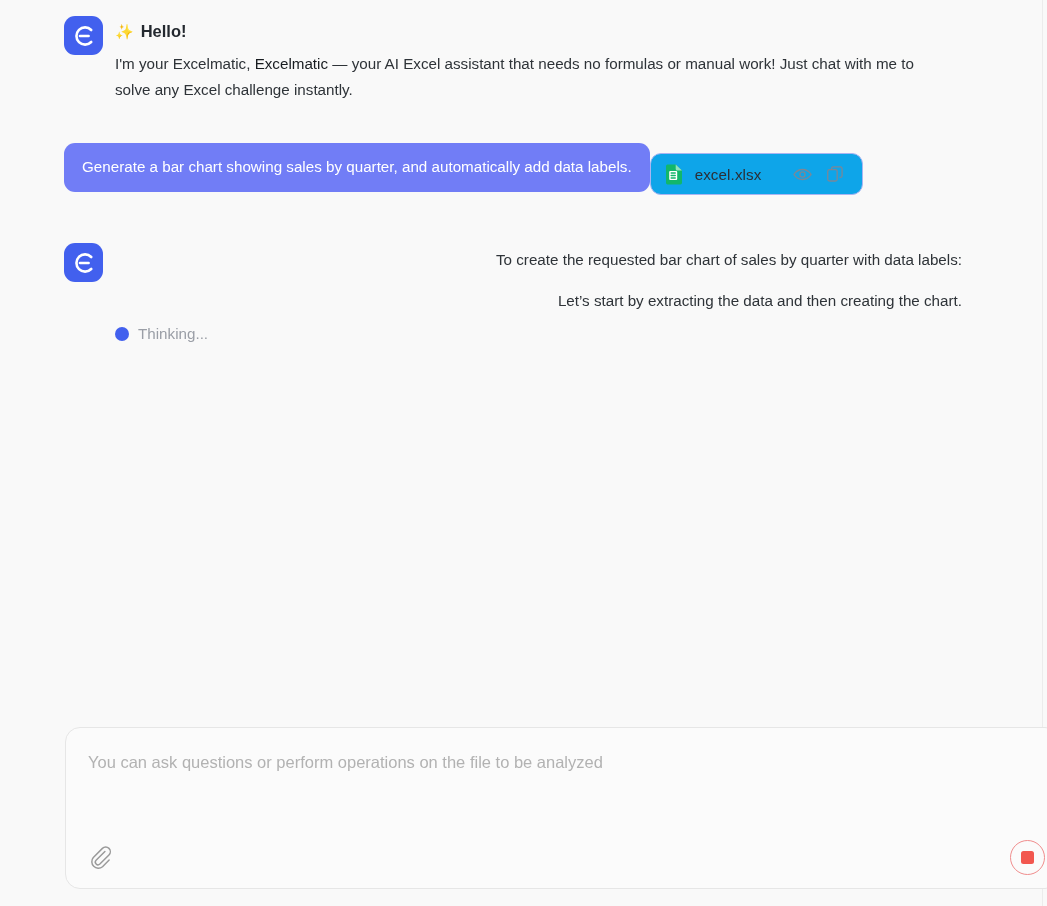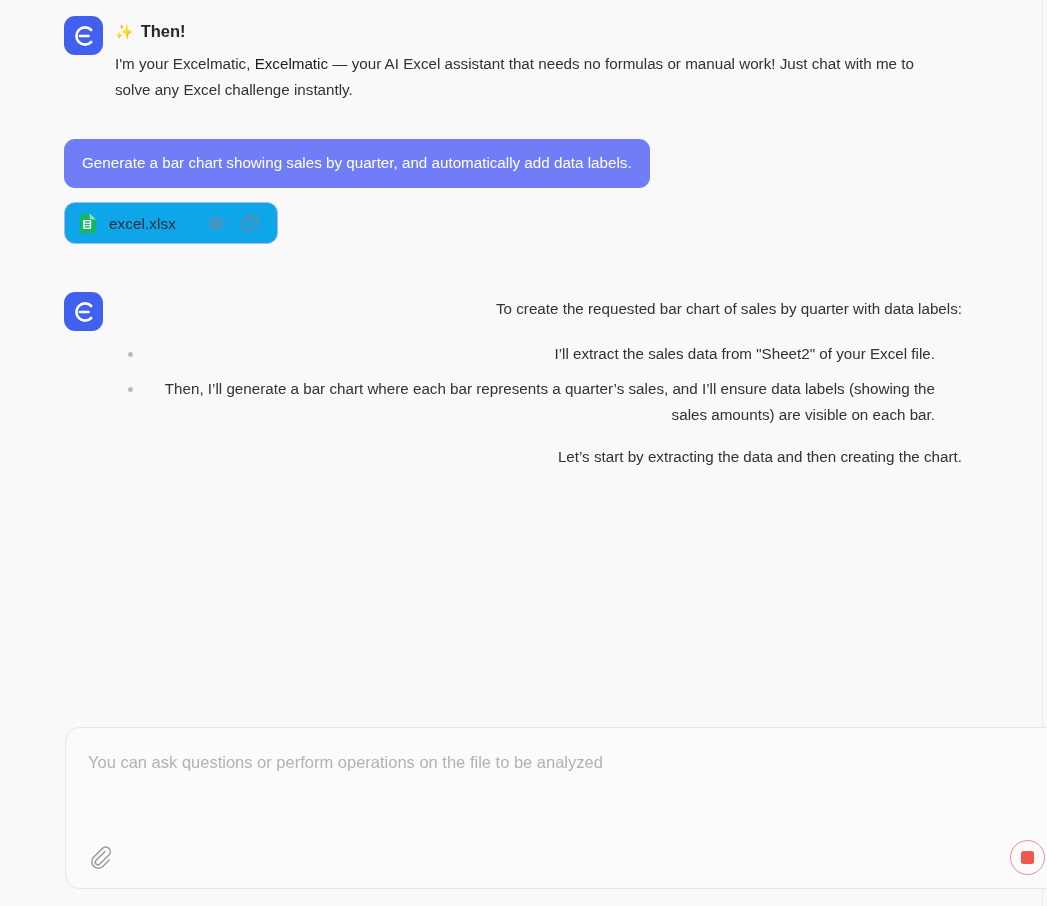--- a/index.html
+++ b/index.html
@@ -87,22 +87,22 @@
     font-size: 15.2px;
     line-height: 26px;
     color: #2e3338;
     max-width: 830px;
   }
   .greeting-text b { font-weight: normal; color: #181c20; }
 
   
   .user-block {
     display: flex;
-    flex-direction: column;
-    align-items: flex-start;
+    flex-direction: row;
+    align-items: center;
     margin-top: 36px;
   }
   .user-bubble {
     background: #717df6;
     color: #ffffff;
     font-size: 15.2px;
     line-height: 22px;
     padding: 13px 18px 14px 18px;
     border-radius: 11px;
     max-width: 640px;
@@ -262,21 +262,21 @@
     <div class="msg-row">
       <div class="avatar">
         <svg width="24" height="24" viewBox="0 0 24 24" aria-hidden="true">
           <path d="M19.2 6.0 A8.6 8.6 0 1 0 19.2 18.0" fill="none" stroke="#ffffff" stroke-width="2.6" stroke-linecap="round"></path>
           <line x1="8.0" y1="12" x2="16.6" y2="12" stroke="#ffffff" stroke-width="2.6" stroke-linecap="round"></line>
         </svg>
       </div>
       <div class="msg-body">
         <div class="greeting-title">
           <span class="sparkle-icon">✨</span>
-          <span>Then!</span>
+          <span>Hello!</span>
         </div>
         <div class="greeting-text"><span>I'm your Excelmatic, </span><b>Excelmatic</b><span> — your AI Excel assistant that needs no formulas or manual work! Just chat with me to solve any Excel challenge instantly.</span></div>
       </div>
     </div>
 
     <div class="user-block">
       <div class="user-bubble">Generate a bar chart showing sales by quarter, and automatically add data labels.</div>
 
       <div class="file-chip">
         <span class="xlsx-icon">
@@ -306,25 +306,25 @@
 
     <div class="msg-row answer-row">
       <div class="avatar">
         <svg width="24" height="24" viewBox="0 0 24 24" aria-hidden="true">
           <path d="M19.2 6.0 A8.6 8.6 0 1 0 19.2 18.0" fill="none" stroke="#ffffff" stroke-width="2.6" stroke-linecap="round"></path>
           <line x1="8.0" y1="12" x2="16.6" y2="12" stroke="#ffffff" stroke-width="2.6" stroke-linecap="round"></line>
         </svg>
       </div>
       <div class="msg-body">
         <div class="answer-lead">To create the requested bar chart of sales by quarter with data labels:</div>
-        <ul class="answer-list">
-          <li>I’ll extract the sales data from "Sheet2" of your Excel file.</li>
-          <li>Then, I’ll generate a bar chart where each bar represents a quarter’s sales, and I’ll ensure data labels (showing the sales amounts) are visible on each bar.</li>
-        </ul>
         <div class="answer-closing">Let’s start by extracting the data and then creating the chart.</div>
+        <div class="thinking">
+          <span class="thinking-dot"></span>
+          <span class="thinking-label">Thinking...</span>
+        </div>
       </div>
     </div>
 
   </div>
 
   <div class="composer">
     <div class="composer-placeholder">You can ask questions or perform operations on the file to be analyzed</div>
 
     <div class="attach-btn">
       <svg width="26" height="26" viewBox="0 0 26 26" aria-hidden="true">

